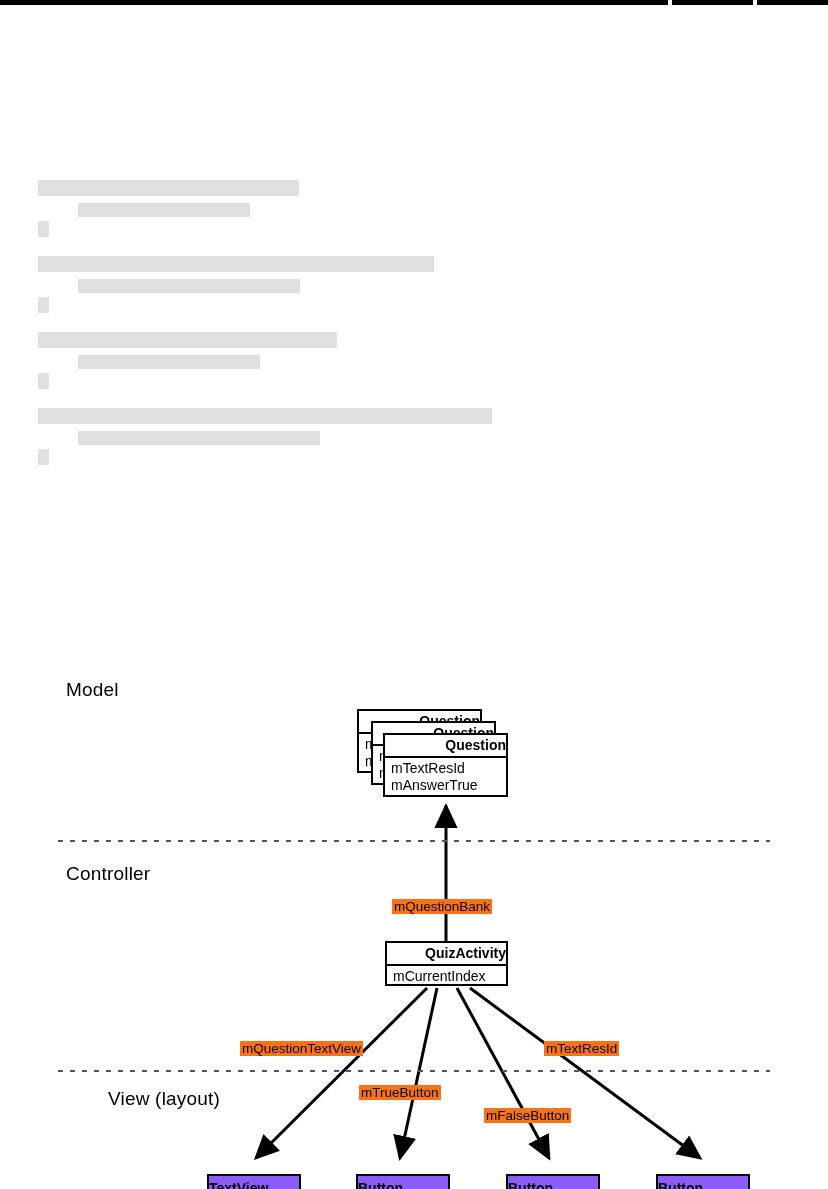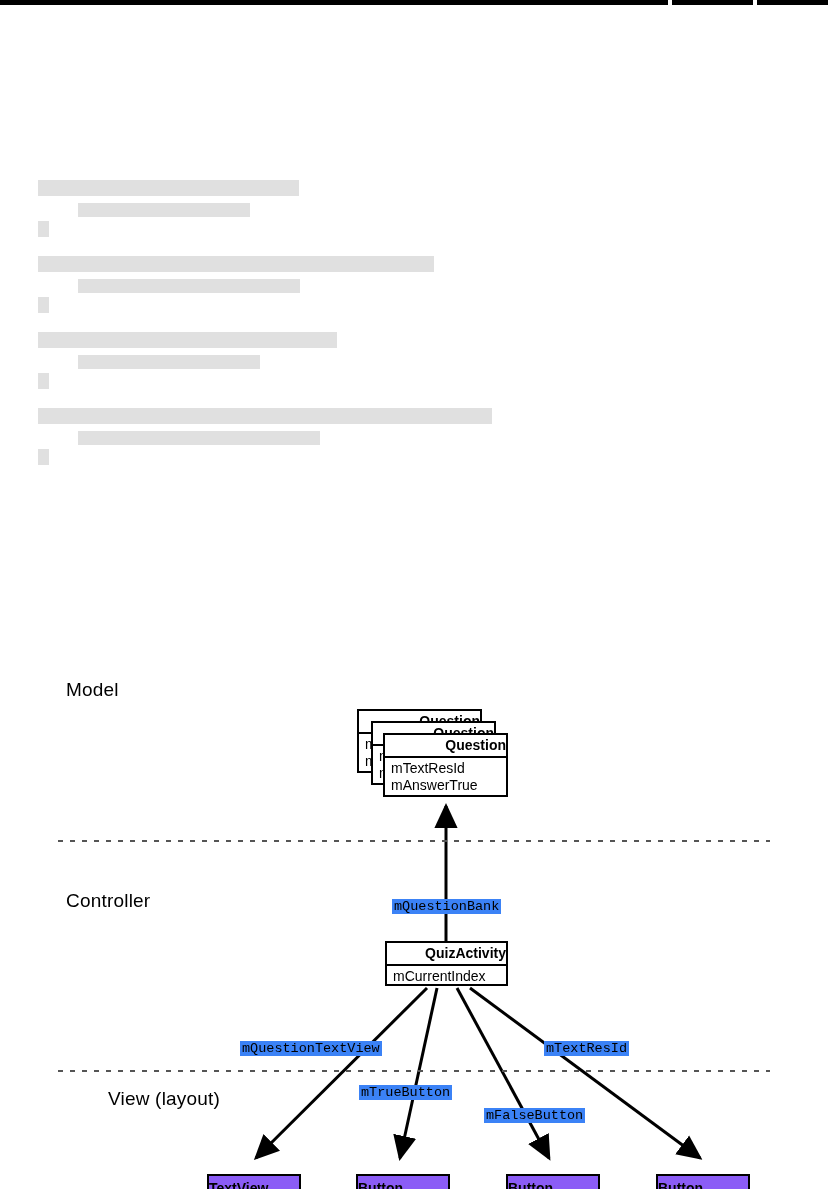--- a/index.html
+++ b/index.html
@@ -103,25 +103,25 @@
     font-size: 14px;
     text-align: left;
     line-height: 24px;
     white-space: nowrap;
     margin-top: 11px;
   }
 
   
   .edge-label {
     position: absolute;
-    font-family: Liberation Mono, monospace;
+    font-family: Liberation Sans, sans-serif;
     font-size: 13.5px;
     color: #000000;
     white-space: nowrap;
-    background: #3b82f6;
+    background: #f97316;
     padding: 0 2px;
   }
 </style>
 </head>
 <body>
 
 <div id="top-rule">
   <div class="seg" id="seg1" style="left: 0px; width: 668px;"></div>
   <div class="seg" id="seg2" style="left: 672px; width: 81px;"></div>
   <div class="seg" id="seg3" style="left: 757px; width: 71px;"></div>
@@ -157,21 +157,21 @@
         <line x1="457" y1="988" x2="549" y2="1158" marker-end="url(#ah)"></line>
         <line x1="470" y1="988" x2="700" y2="1158" marker-end="url(#ah)"></line>
       </g>
     <g id="divider-group" stroke="#555555" stroke-width="2.2" stroke-dasharray="5 7" fill="none">
         <line x1="58" y1="841" x2="770" y2="841"></line>
         <line x1="58" y1="1071" x2="770" y2="1071"></line>
       </g>
   </svg>
 
   <div class="layer-label" id="lbl-model" style="left: 66px; top: 679px;">Model</div>
-  <div class="layer-label" id="lbl-controller" style="left: 66px; top: 863px; margin-top: 27px;">Controller</div>
+  <div class="layer-label" id="lbl-controller" style="left: 66px; top: 863px;">Controller</div>
   <div class="layer-label" id="lbl-view" style="left: 66px; top: 1088px; margin-left: 42px;">View (layout)</div>
 
   <div class="class-box" id="qbox-b2" style="left: 357px; top: 709px; width: 125px; height: 64px; z-index: 3;">
     <div class="cb-title">Question</div>
     <div class="cb-fields">
       <div>mTextResId</div>
       <div>mAnswerTrue</div>
     </div>
   </div>
   <div class="class-box" id="qbox-b1" style="left: 371px; top: 721px; width: 125px; height: 64px; z-index: 4;">

